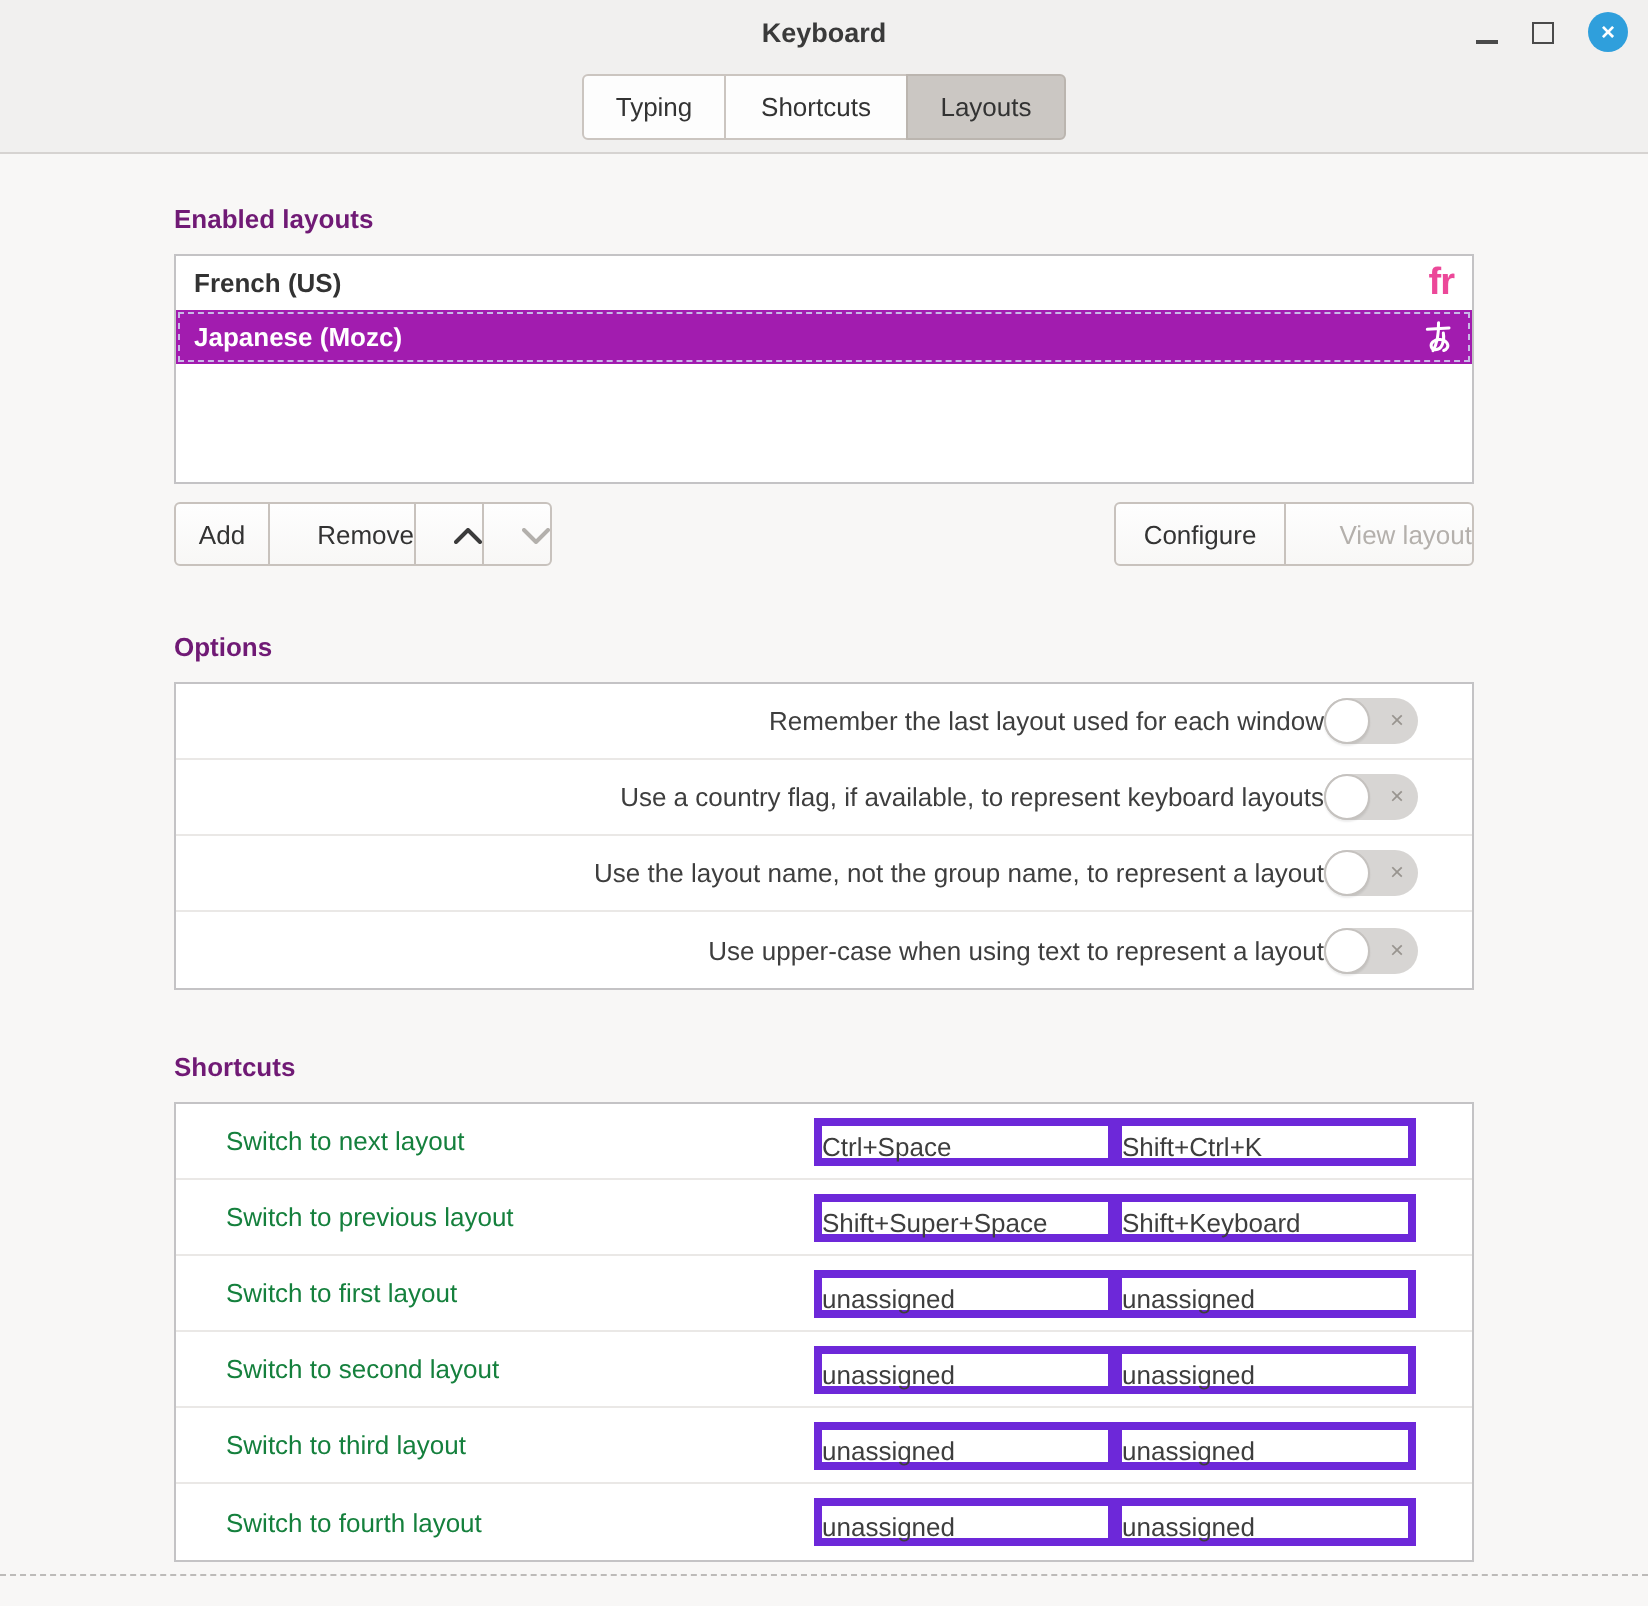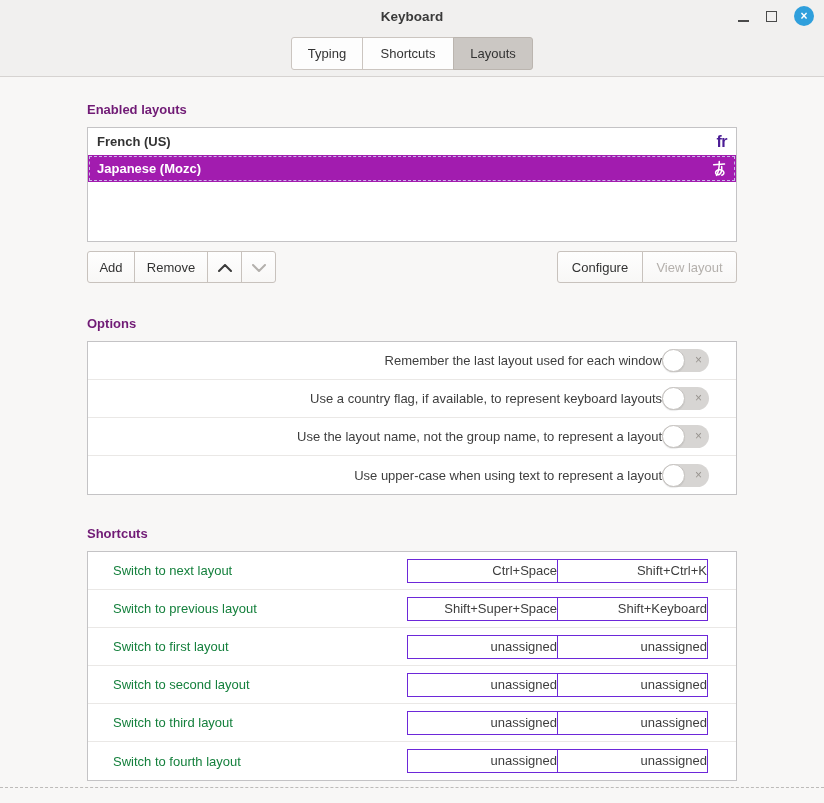--- a/index.html
+++ b/index.html
@@ -36,28 +36,28 @@
   .section-options{margin-top:33px;}
   .section-shortcuts{margin-top:31px;}
   .frame{background:#fff;border:1px solid #c4c3c5;}
   
   .list-frame{height:115px;}
   .layout-row{height:27px;display:flex;align-items:center;justify-content:space-between;
     padding:0 9px;font-weight:700;cursor:default;}
   .layout-row.selected{background:#a21caf;color:#fff;position:relative;}
   .layout-row.selected::after{content:"";position:absolute;left:1px;right:1px;top:1px;bottom:1px;
     border:1px dashed rgba(215,238,250,0.75);pointer-events:none;}
-  .badge-fr{font-size:16px;font-weight:700;color:#4c1d95;letter-spacing:-0.5px;}
+  .badge-fr{font-size:19px;font-weight:700;color:#ec4899;letter-spacing:-0.5px;}
   .badge-ja{display:flex;align-items:center;position:relative;z-index:1;}
   
   .list-actions{display:flex;justify-content:space-between;margin-top:9px;}
   .btn-group{display:flex;}
   .btn{height:32px;background:linear-gradient(#fefefe,#f8f7f6);border:1px solid #c8c2bd;color:#333;
     display:flex;align-items:center;justify-content:center;font-size:13px;cursor:default;padding:0;}
-  .btn + .btn{margin-left:-1px;}
+  .btn + .btn{margin-left:-1px;justify-content:flex-end;}
   .btn:first-child{border-radius:3px 0 0 3px;}
   .btn:last-child{border-radius:0 3px 3px 0;}
   .btn-add{width:48px;}
   .btn-remove{width:74px;}
   .btn-arrow{width:35px;}
   .btn-configure{width:86px;}
   .btn-viewlayout{width:95px;color:#b4b0ac;}
   
   .option-row{height:38px;display:flex;align-items:center;justify-content:flex-end;
     padding:0 27px 0 25px;}
@@ -65,22 +65,22 @@
   .option-label{color:#3e3e3e;}
   .toggle{width:47px;height:23px;border-radius:12px;background:#d7d5d3;position:relative;cursor:default;flex:none;}
   .toggle-knob{position:absolute;left:0;top:0;width:23px;height:23px;border-radius:50%;
     background:#fff;border:1px solid #c5c2bf;box-shadow:0 1px 1px rgba(0,0,0,0.08);}
   .toggle-x{position:absolute;right:7px;top:0;height:23px;line-height:22px;font-size:12px;color:#98948f;}
   
   .shortcut-row{height:38px;display:flex;align-items:center;padding:0 28px 0 25px;}
   .shortcut-row:not(:last-child){border-bottom:1px solid #eae8e6;}
   .shortcut-label{flex:1;color:#15803d;}
   .shortcut-cells{display:flex;}
-  .kbd-cell{width:151px;height:24px;border:1px solid #6d28d9;background:#fff;
-    text-align:right;line-height:22px;color:#3e3e3e;cursor:default;}
+  .kbd-cell{width:151px;height:24px;border:4px solid #6d28d9;background:#fff;
+    text-align:left;line-height:22px;color:#3e3e3e;cursor:default;}
   .kbd-cell + .kbd-cell{margin-left:-1px;}
   
   .bottom-rule{border-top:1px dashed #bdbbb9;margin-top:6px;width:100%;}
 </style>
 </head>
 <body>
 
 <div class="window">
 
   <div class="header">

